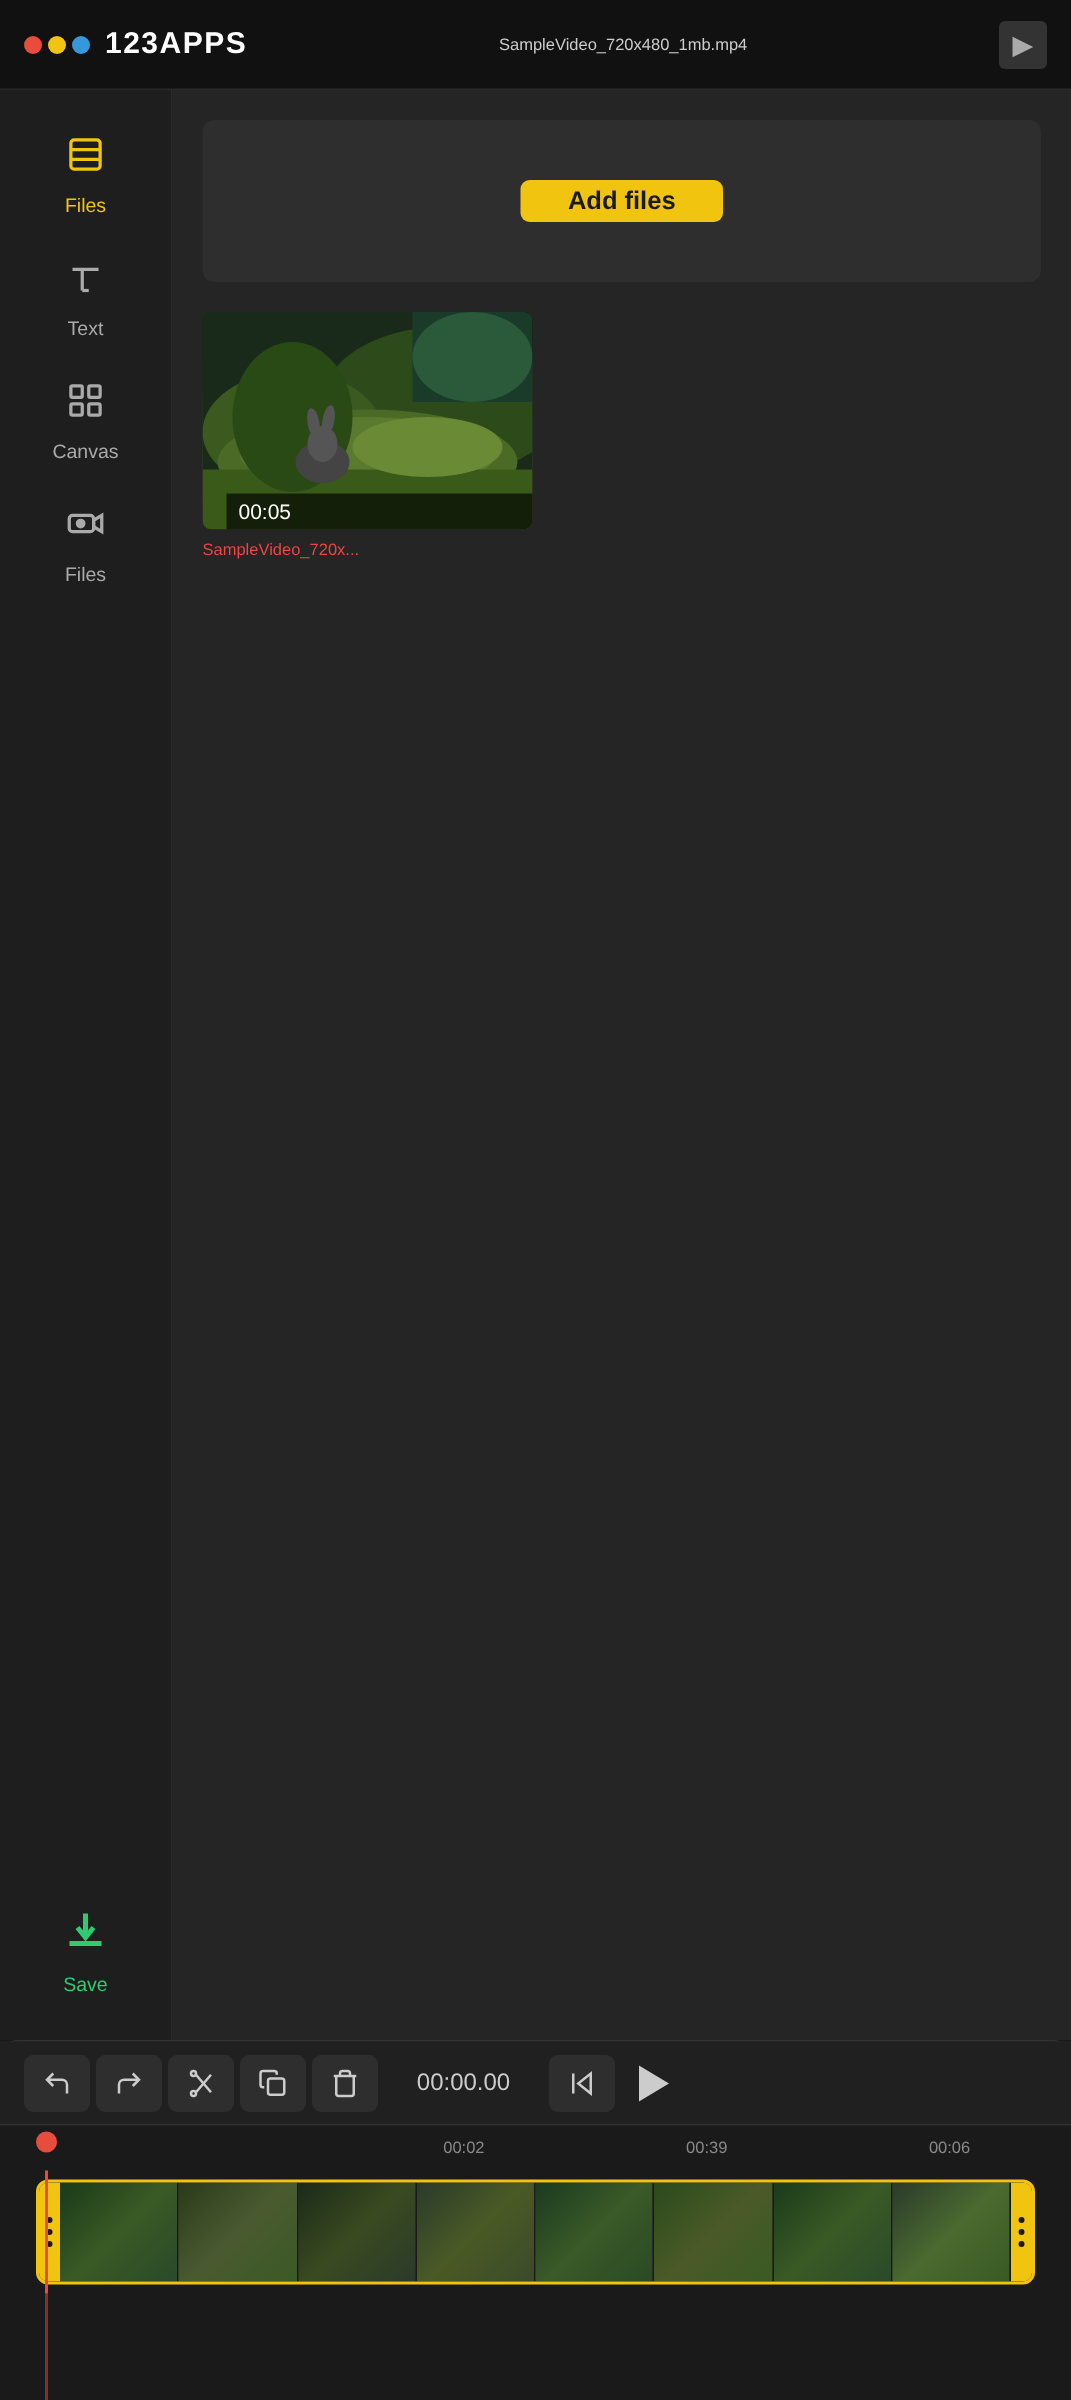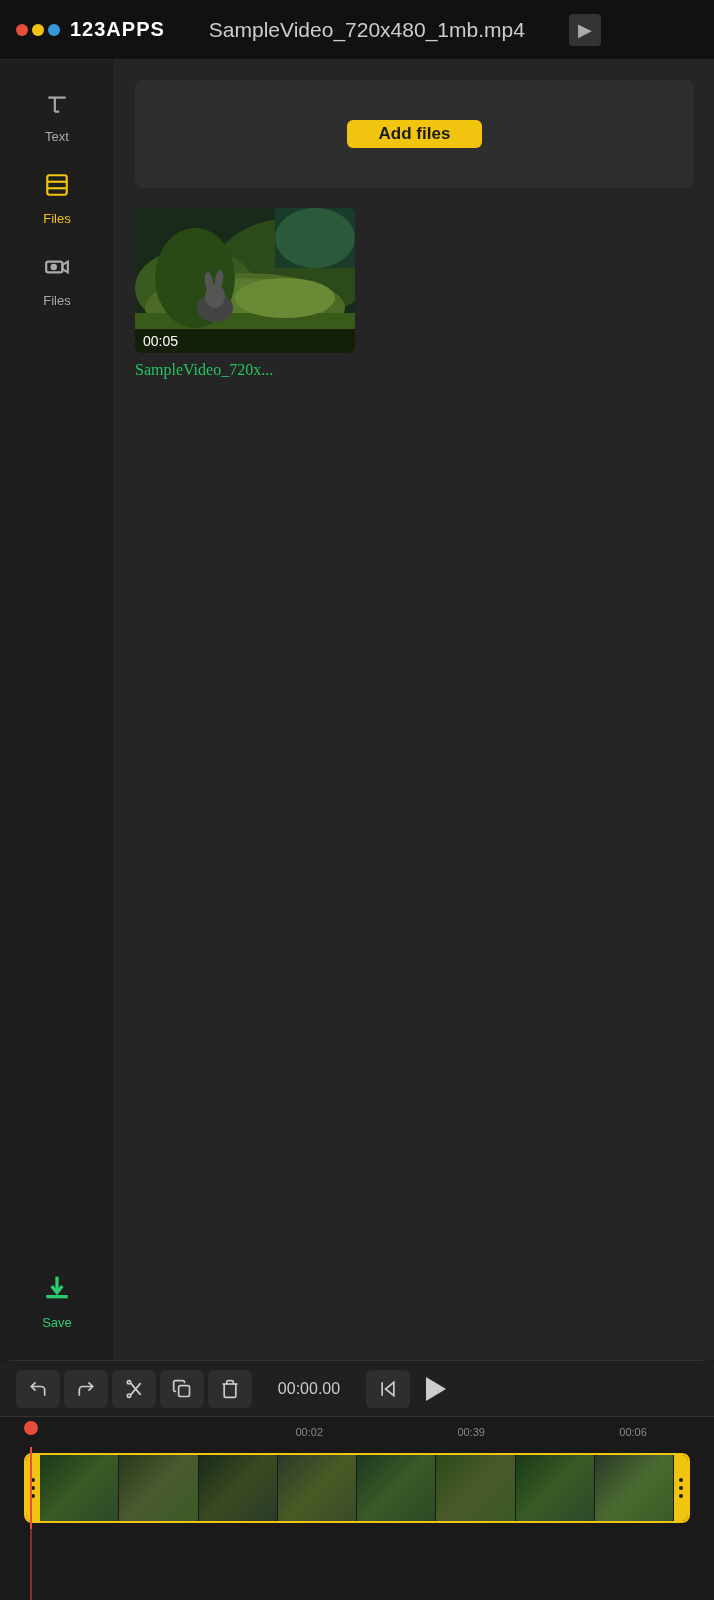--- a/index.html
+++ b/index.html
@@ -9,20 +9,21 @@
       background: #1a1a1a;
       font-family: -apple-system, BlinkMacSystemFont, 'Segoe UI', sans-serif;
       overflow-x: hidden;
     }
 
     
     .header {
       background: #111111;
       display: flex;
       align-items: center;
+      justify-content: space-between;
       padding: 15px 16px;
       height: 60px;
       border-bottom: 1px solid #2a2a2a;
       gap: 44px;
     }
     .logo-area {
       display: flex;
       align-items: center;
       gap: 10px;
     }
@@ -39,21 +40,21 @@
     .dot-yellow { background: #f1c40f; }
     .dot-blue { background: #3498db; }
     .logo-text {
       color: white;
       font-weight: 700;
       font-size: 20px;
       letter-spacing: 1px;
     }
     .header-filename {
       color: #cccccc;
-      font-size: 21px;
+      font-size: 11px;
     }
     .header-right {
       width: 32px;
       height: 32px;
       background: #333;
       border-radius: 4px;
       display: flex;
       align-items: center;
       justify-content: center;
       color: #aaa;
@@ -158,37 +159,36 @@
     
     .thumb-bg {
       width: 100%;
       height: 100%;
       background: linear-gradient(180deg, #1a3a1a 0%, #2d5a1a 30%, #4a7a20 50%, #5a8a25 65%, #8b7355 80%, #6b5a3a 100%);
       position: relative;
     }
     .thumb-overlay {
       position: absolute;
       bottom: 0;
-      left: 0;
+      left: 16px;
       right: 0;
       background: rgba(0,0,0,0.65);
       padding: 4px 8px;
       display: flex;
       align-items: center;
     }
     .thumb-duration {
       color: white;
       font-size: 14px;
       font-weight: 500;
     }
     .video-filename {
-      color: #22c55e;
-      font-size: 16px;
+      color: #ef4444;
+      font-size: 11px;
       word-break: break-all;
-      font-family: Liberation Serif, serif;
     }
 
     
     .bottom-section {
       height: 240px;
       background: #1a1a1a;
       border-top: 1px solid #333;
       border-radius: 12px;
     }
     .controls-bar {
@@ -370,42 +370,53 @@
     <span class="logo-text">123APPS</span>
   </div>
   <span class="header-filename">SampleVideo_720x480_1mb.mp4</span>
   <div class="header-right">▶</div>
 </div>
 
 <div class="main-layout">
 
   <div class="sidebar">
 
+    <div class="sidebar-item active">
+      <span class="sidebar-icon">
+        <svg width="26" height="26" viewBox="0 0 24 24" fill="none" stroke="#f1c40f" stroke-width="2">
+          <rect x="3" y="3" width="18" height="18" rx="2"></rect>
+          <line x1="3" y1="9" x2="21" y2="9"></line>
+          <line x1="3" y1="15" x2="21" y2="15"></line>
+        </svg>
+      </span>
+      <span class="sidebar-label" style="color:#f1c40f">Files</span>
+    </div>
+
     <div class="sidebar-item">
       <span class="sidebar-icon">
         <svg width="26" height="26" viewBox="0 0 24 24" fill="none" stroke="#aaaaaa" stroke-width="2">
           <polyline points="4,7 20,7"></polyline>
           <polyline points="10,7 10,20"></polyline>
           <polyline points="10,20 14,20"></polyline>
         </svg>
       </span>
       <span class="sidebar-label">Text</span>
     </div>
 
-    <div class="sidebar-item active">
+    <div class="sidebar-item">
       <span class="sidebar-icon">
-        <svg width="26" height="26" viewBox="0 0 24 24" fill="none" stroke="#f1c40f" stroke-width="2">
-          <rect x="3" y="3" width="18" height="18" rx="2"></rect>
-          <line x1="3" y1="9" x2="21" y2="9"></line>
-          <line x1="3" y1="15" x2="21" y2="15"></line>
+        <svg width="26" height="26" viewBox="0 0 24 24" fill="none" stroke="#aaaaaa" stroke-width="2">
+          <rect x="3" y="3" width="7" height="7" rx="1"></rect>
+          <rect x="14" y="3" width="7" height="7" rx="1"></rect>
+          <rect x="3" y="14" width="7" height="7" rx="1"></rect>
+          <rect x="14" y="14" width="7" height="7" rx="1"></rect>
         </svg>
       </span>
-      <span class="sidebar-label" style="color:#f1c40f">Files</span>
-    </div>
-
+      <span class="sidebar-label">Canvas</span>
+    </div>
 
     <div class="sidebar-item">
       <span class="sidebar-icon">
         <svg width="26" height="26" viewBox="0 0 24 24" fill="none" stroke="#aaaaaa" stroke-width="2">
           <rect x="2" y="7" width="15" height="10" rx="2"></rect>
           <polygon points="17,10 22,7 22,17 17,14"></polygon>
           <circle cx="9" cy="12" r="2" fill="#aaaaaa"></circle>
         </svg>
       </span>
       <span class="sidebar-label">Files</span>

